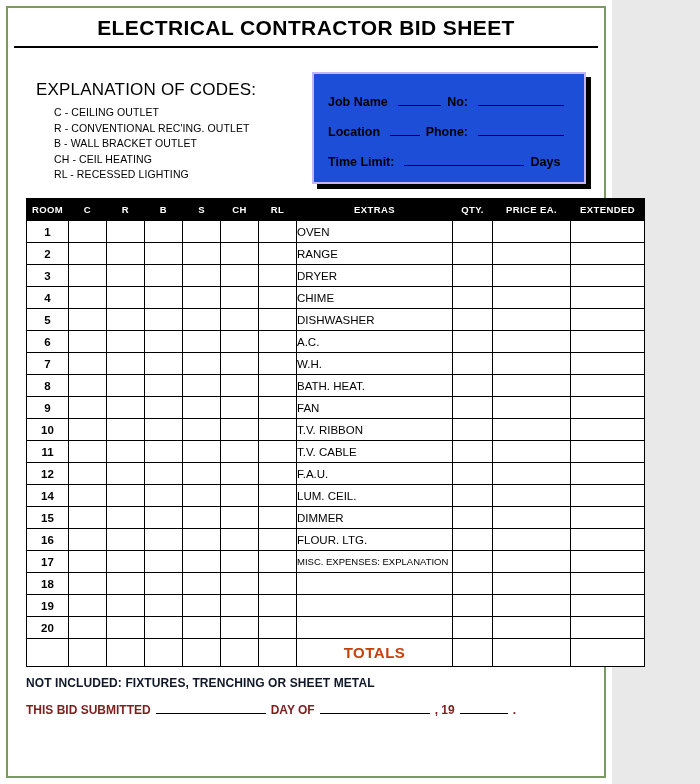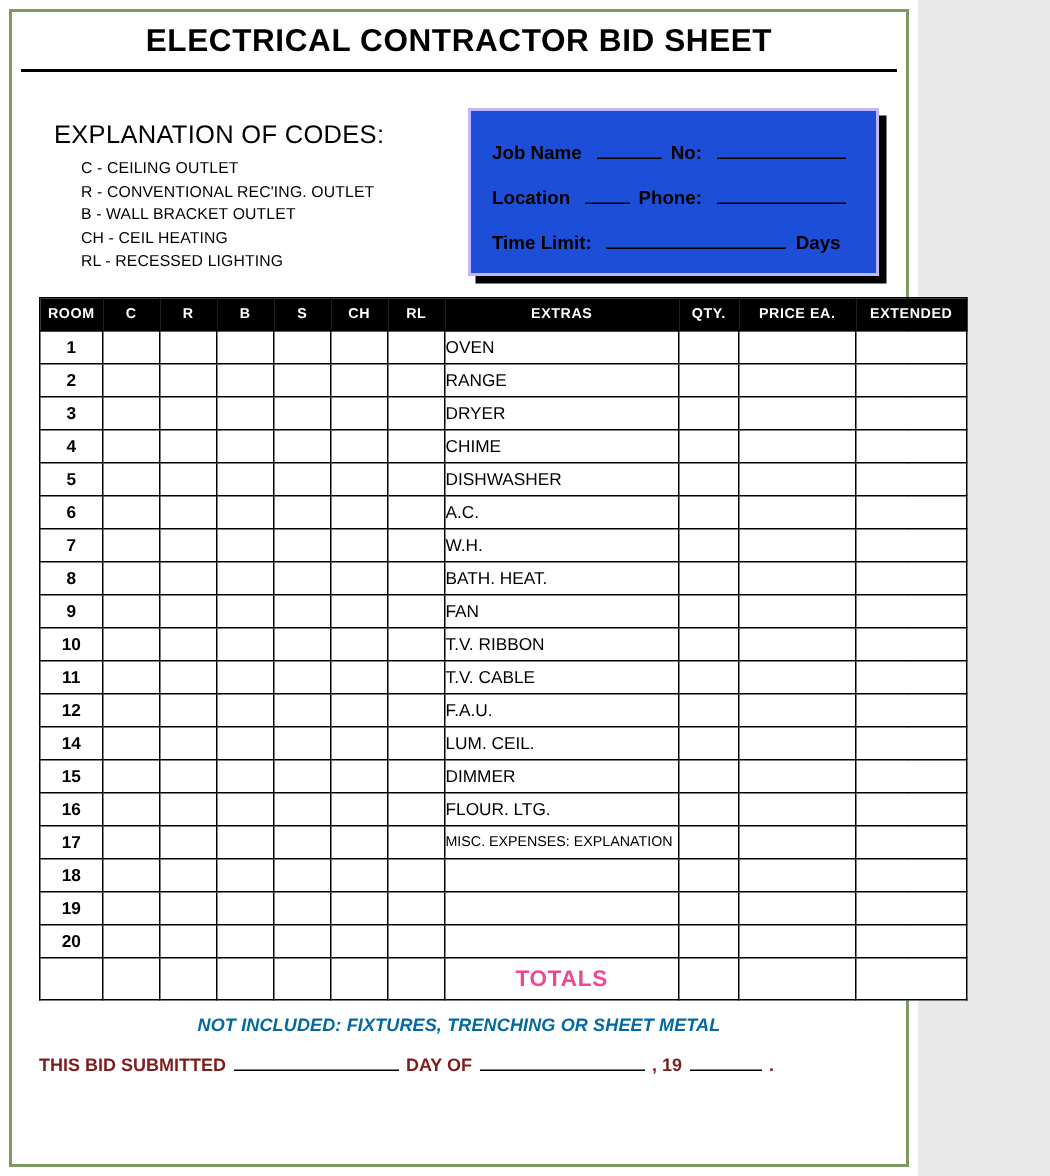--- a/index.html
+++ b/index.html
@@ -176,35 +176,33 @@
   td.blank { background: #fff; }
 
   tr.totals td {
     height: 28px;
   }
   td.totals-label {
     text-align: center;
     font-size: 15px;
     font-weight: bold;
     letter-spacing: 0.5px;
-    color: #ec4899;
+    color: #c2410c;
   }
 
   
   .footer {
     margin: 9px 12px 0 12px;
   }
   .not-included {
     font-size: 12px;
     font-weight: bold;
-    font-style: italic;
-    color: #0369a1;
+    color: #0f172a;
     letter-spacing: 0.1px;
     margin-bottom: 12px;
-    text-align: center;
   }
   .submitted {
     font-size: 12px;
     font-weight: bold;
     color: #7f1d1d;
     display: flex;
     align-items: baseline;
     white-space: nowrap;
   }
   .u-line {

